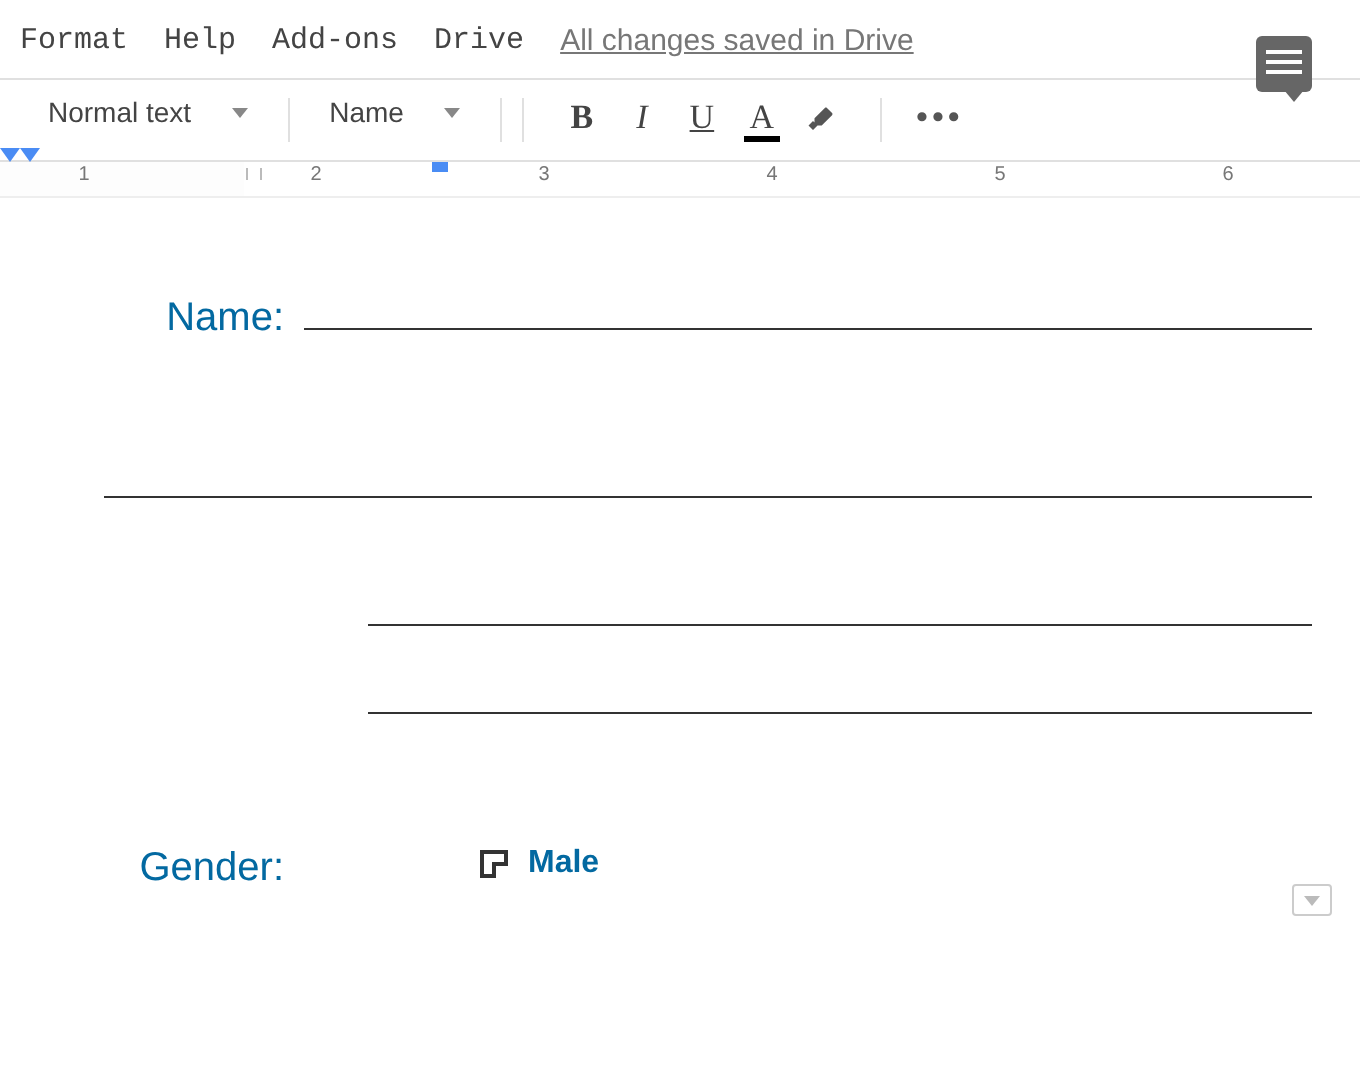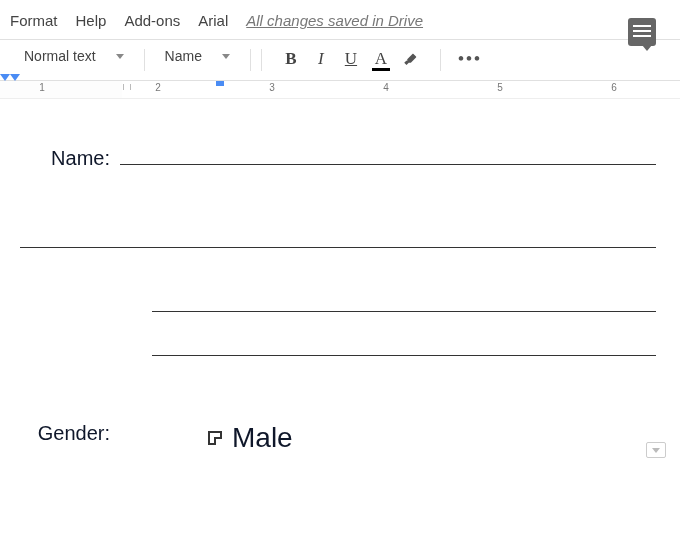--- a/index.html
+++ b/index.html
@@ -12,26 +12,25 @@
       position: relative;
     }
     .menu-bar {
       display: flex;
       align-items: center;
       gap: 18px;
       padding: 12px 10px 10px 10px;
       font-size: 15px;
       color: #444;
     }
-    .menu-item { cursor: pointer; }
+    .menu-item { cursor: pointer; font-family: Liberation Mono, monospace; }
     .save-status {
       color: #777;
       text-decoration: underline;
       cursor: pointer;
-      font-style: italic;
     }
     .comment-badge {
       position: absolute;
       top: 18px;
       right: 24px;
       width: 28px;
       height: 28px;
       background: #666;
       border-radius: 3px;
       position: absolute;
@@ -131,23 +130,23 @@
       border-right: 5px solid transparent;
       border-top: 7px solid #4a8cf4;
     }
     .indent-rect {
       position: absolute;
       top: 0;
       width: 8px; height: 5px;
       background: #4a8cf4;
     }
     .document {
-      padding: 40px 10px 10px 16px;
+      padding: 40px 10px 10px 48px;
       font-family: Arial, sans-serif;
-      color: #0f172a;
+      color: #0369a1;
     }
     .form-row {
       display: flex;
       align-items: baseline;
       margin-bottom: 20px;
     }
     .form-label {
       width: 100px;
       text-align: right;
       font-size: 20px;
@@ -169,21 +168,22 @@
     .gender-block {
       margin-top: 66px;
     }
     .gender-row {
       display: flex;
       align-items: flex-start;
       margin-top: 16px;
     }
     .gender-options {
       margin-left: 92px;
-      font-size: 28px;
+      font-size: 16px;
+      font-weight: bold;
     }
     .gender-options .opt {
       display: flex;
       align-items: center;
       gap: 10px;
     }
     .chk {
       width: 14px; height: 14px;
       border: 2px solid #333;
       display: inline-block;
@@ -229,21 +229,21 @@
       <div></div>
       <div></div>
       <div></div>
     </div>
 </div>
 
 <div class="menu-bar">
   <span class="menu-item">Format</span>
   <span class="menu-item">Help</span>
   <span class="menu-item">Add-ons</span>
-  <span class="menu-item">Arial</span>
+  <span class="menu-item">Drive</span>
   <span class="save-status">All changes saved in Drive</span>
 </div>
 
 <div class="toolbar">
   <div class="tb-group">
     <div class="dropdown">
       <span>Normal text</span>
       <span class="dropdown-arrow"></span>
     </div>
   </div>

